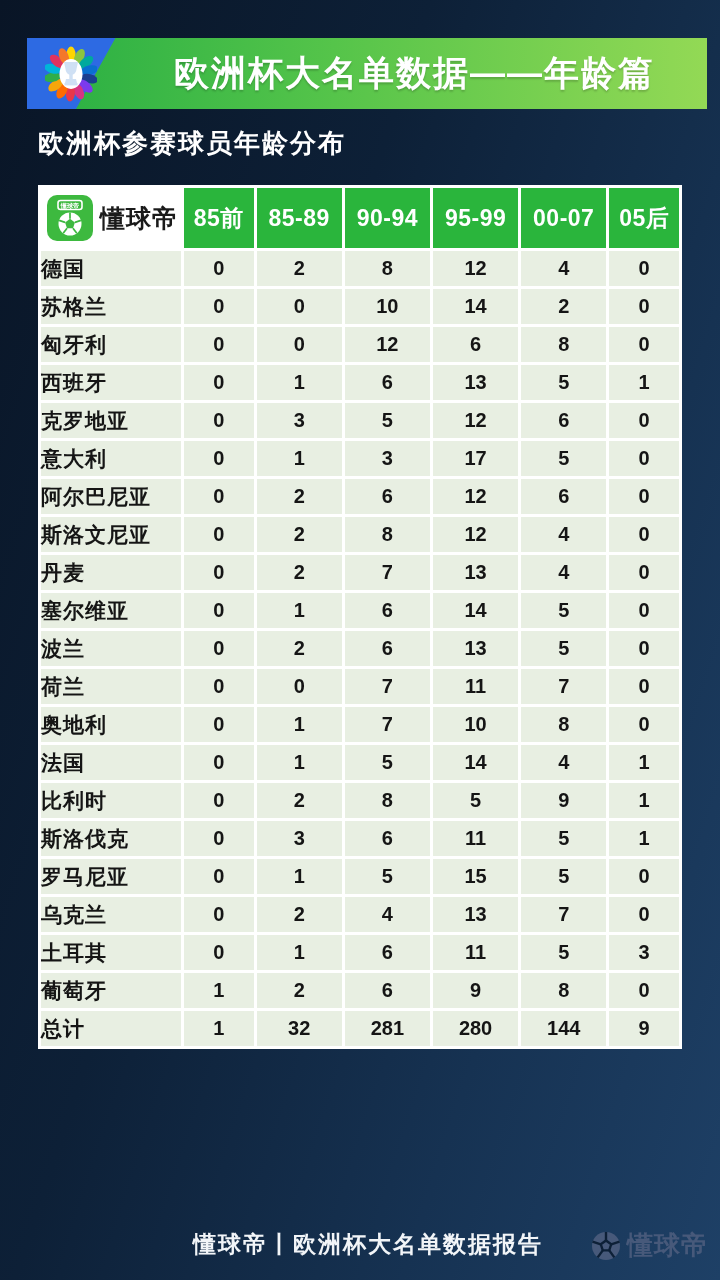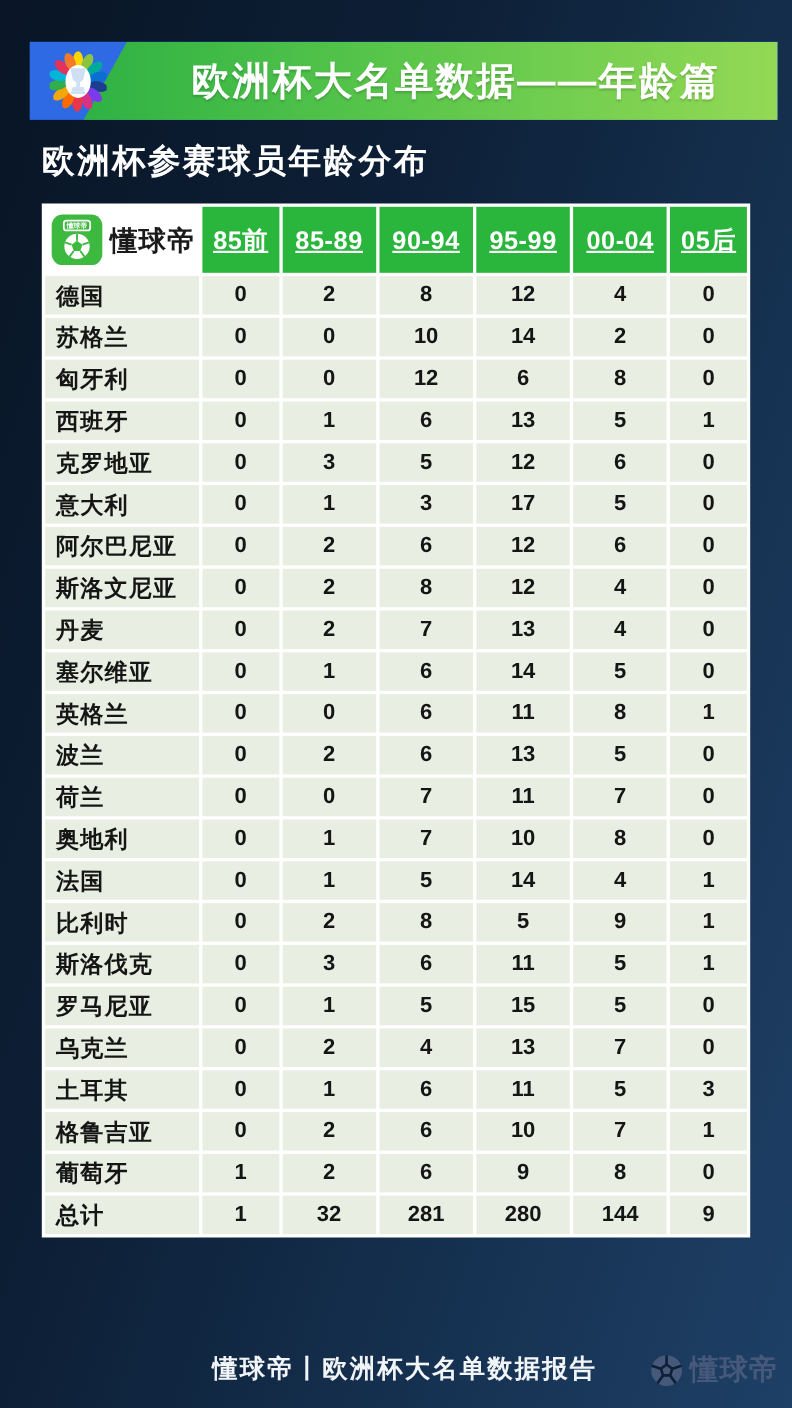--- a/index.html
+++ b/index.html
@@ -40,21 +40,21 @@
     letter-spacing: 2px;
     text-shadow: 0 2px 2px rgba(0,0,0,0.18);
     white-space: nowrap;
   }
 
   
   .subtitle {
     position: absolute;
     left: 38px; top: 126px;
     color: #ffffff;
-    font-size: 30px;
+    font-size: 26px;
     font-weight: 900;
     letter-spacing: 2px;
   }
 
   
   .table-wrap {
     position: absolute;
     left: 38px; top: 185px;
     width: 644px;
   }
@@ -83,29 +83,27 @@
     white-space: nowrap;
   }
   th.age-col {
     background: #2ab53c;
     color: #ffffff;
     font-size: 23px;
     font-weight: 900;
     text-align: center;
     height: 60px;
     letter-spacing: 0.5px;
-    text-decoration: underline;
   }
   td.team {
     background: #e8efe2;
     color: #151515;
     font-size: 21px;
     font-weight: 900;
     text-align: left;
-    padding-left: 10px;
     height: 35px;
     letter-spacing: 1px;
     white-space: nowrap;
     margin-top: 36px;
   }
   td.num {
     background: #e8efe2;
     color: #151515;
     font-size: 20px;
     font-weight: 800;
@@ -196,21 +194,21 @@
                 </g>
               </g>
             </svg>
             <span class="brand-text">懂球帝</span>
           </div>
         </th>
         <th class="age-col">85前</th>
         <th class="age-col">85-89</th>
         <th class="age-col">90-94</th>
         <th class="age-col">95-99</th>
-        <th class="age-col">00-04</th>
+        <th class="age-col">00-07</th>
         <th class="age-col">05后</th>
       </tr>
     </thead>
     <tbody>
         <tr>
           <td class="team">德国</td>
           <td class="num">0</td>
           <td class="num">2</td>
           <td class="num">8</td>
           <td class="num">12</td>
@@ -292,29 +290,20 @@
         <tr>
           <td class="team">塞尔维亚</td>
           <td class="num">0</td>
           <td class="num">1</td>
           <td class="num">6</td>
           <td class="num">14</td>
           <td class="num">5</td>
           <td class="num">0</td>
         </tr>
         <tr>
-          <td class="team">英格兰</td>
-          <td class="num">0</td>
-          <td class="num">0</td>
-          <td class="num">6</td>
-          <td class="num">11</td>
-          <td class="num">8</td>
-          <td class="num">1</td>
-        </tr>
-        <tr>
           <td class="team">波兰</td>
           <td class="num">0</td>
           <td class="num">2</td>
           <td class="num">6</td>
           <td class="num">13</td>
           <td class="num">5</td>
           <td class="num">0</td>
         </tr>
         <tr>
           <td class="team">荷兰</td>
@@ -380,29 +369,20 @@
           <td class="num">0</td>
         </tr>
         <tr>
           <td class="team">土耳其</td>
           <td class="num">0</td>
           <td class="num">1</td>
           <td class="num">6</td>
           <td class="num">11</td>
           <td class="num">5</td>
           <td class="num">3</td>
-        </tr>
-        <tr>
-          <td class="team">格鲁吉亚</td>
-          <td class="num">0</td>
-          <td class="num">2</td>
-          <td class="num">6</td>
-          <td class="num">10</td>
-          <td class="num">7</td>
-          <td class="num">1</td>
         </tr>
         <tr>
           <td class="team">葡萄牙</td>
           <td class="num">1</td>
           <td class="num">2</td>
           <td class="num">6</td>
           <td class="num">9</td>
           <td class="num">8</td>
           <td class="num">0</td>
         </tr>

